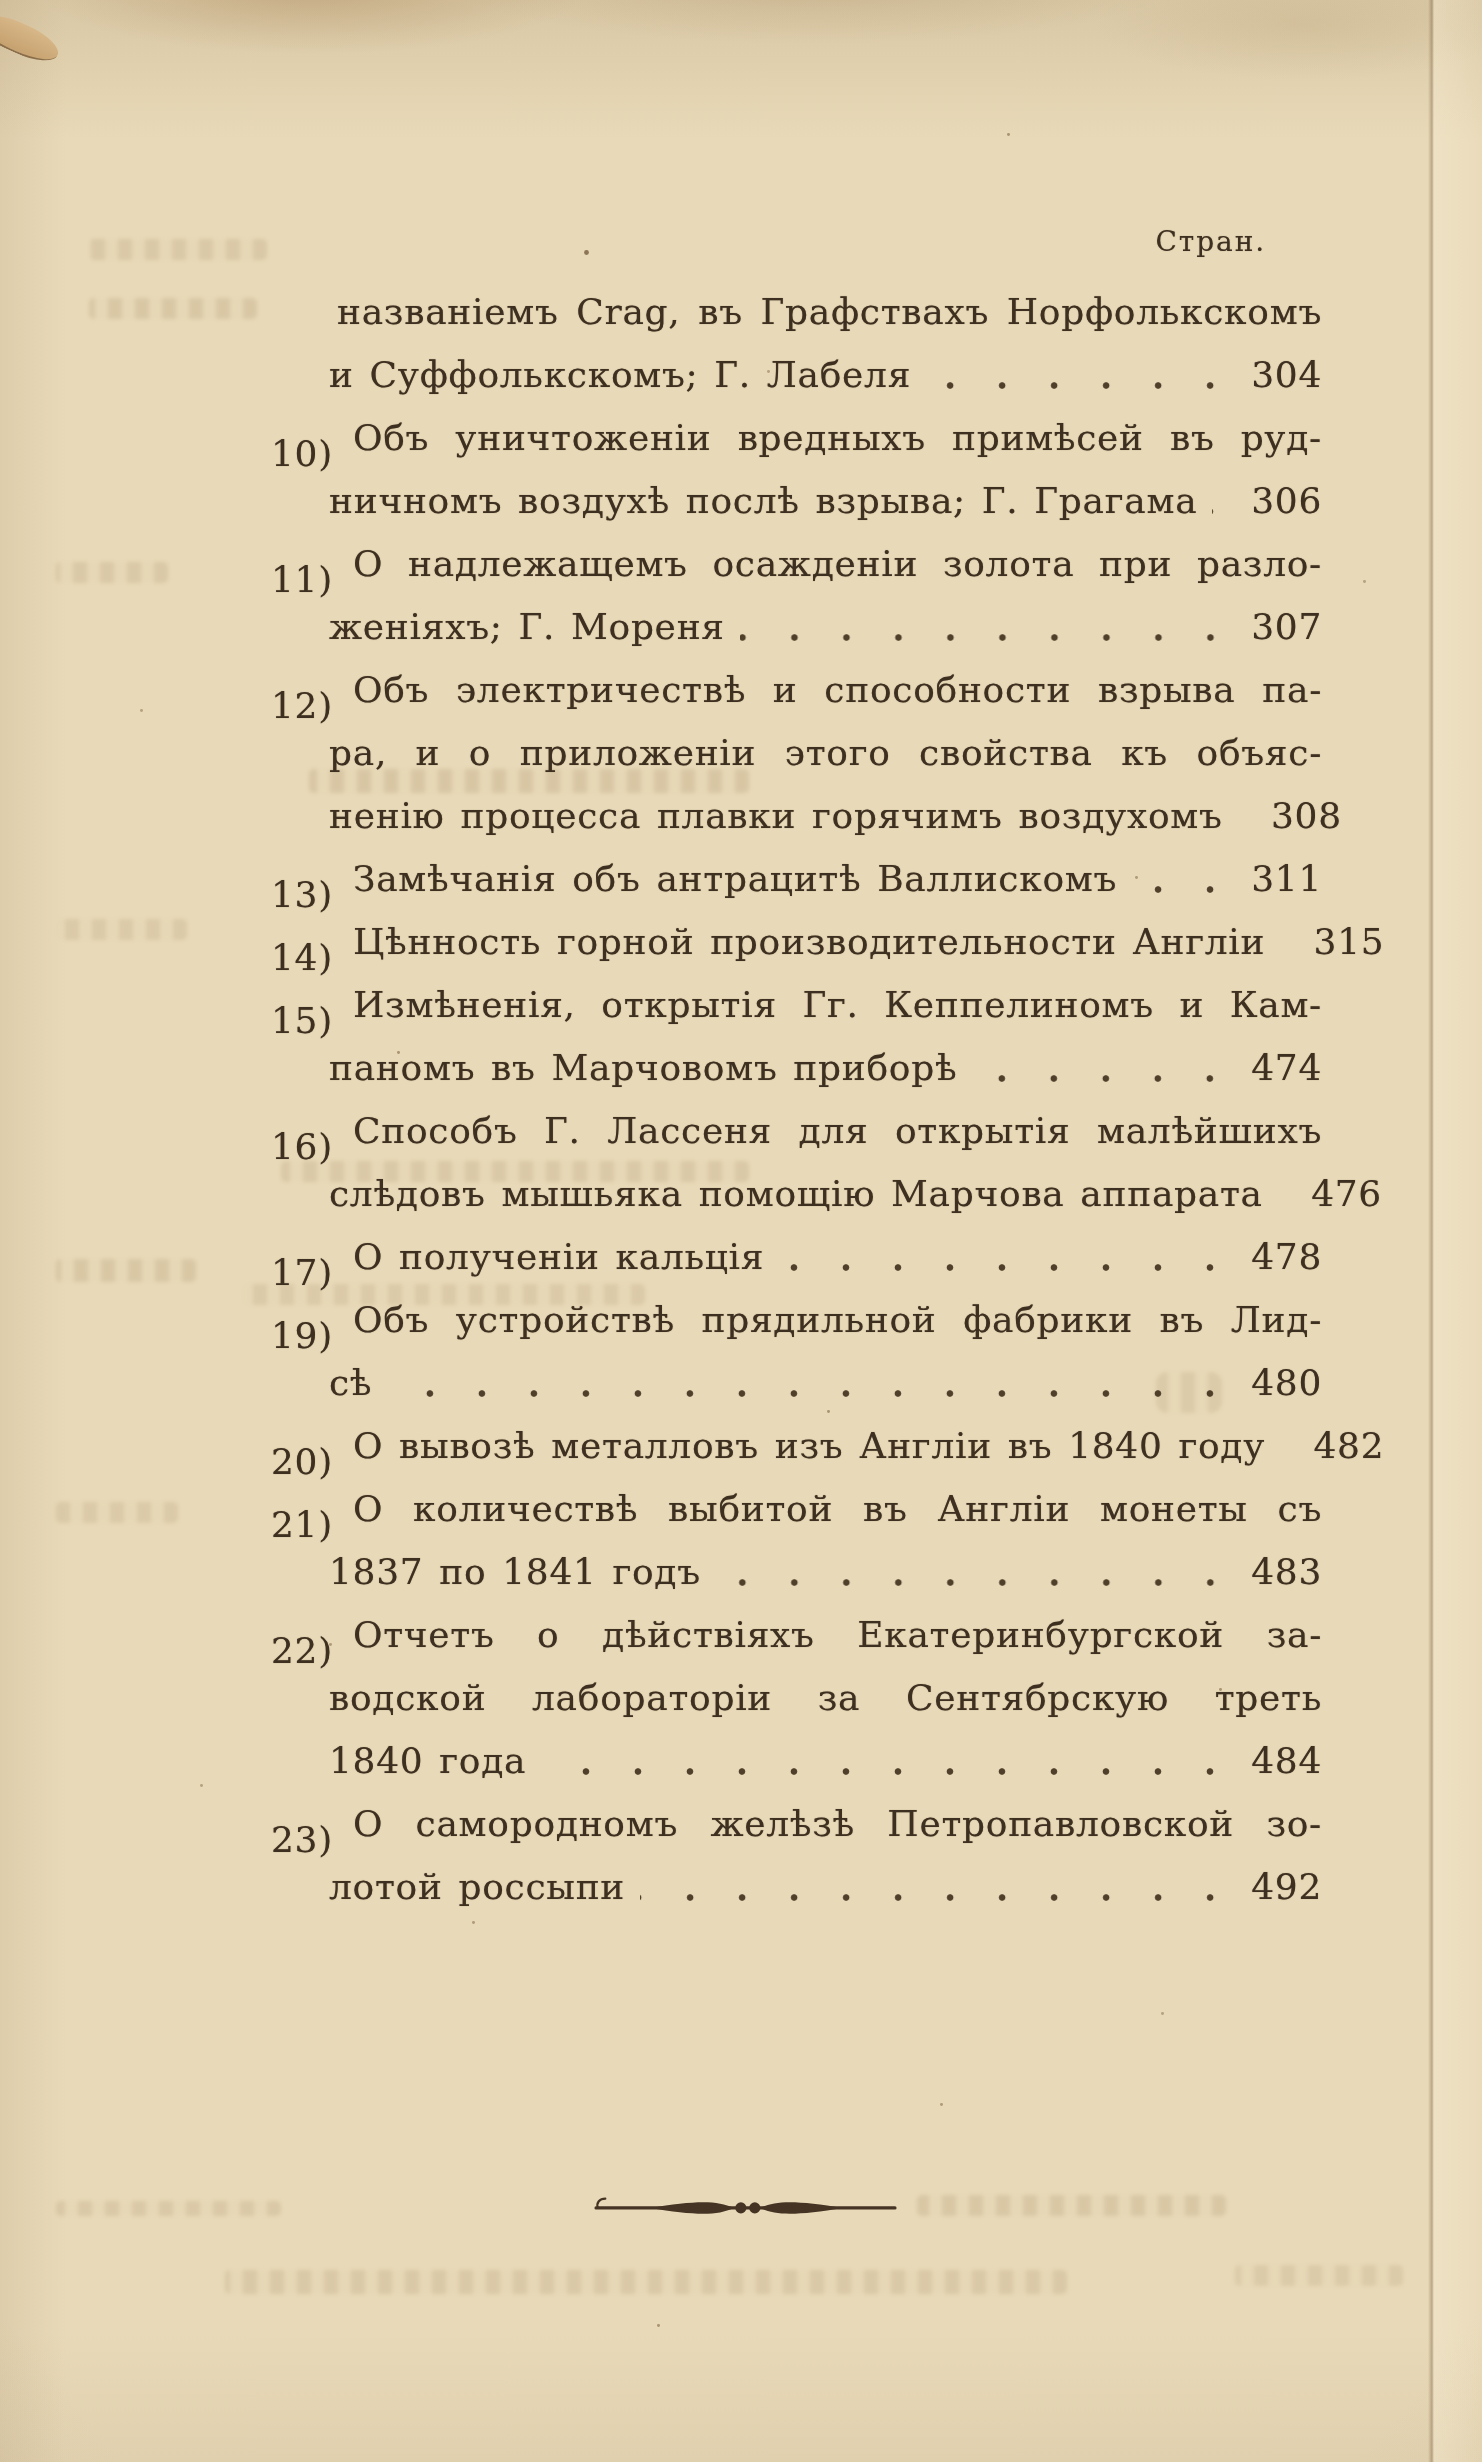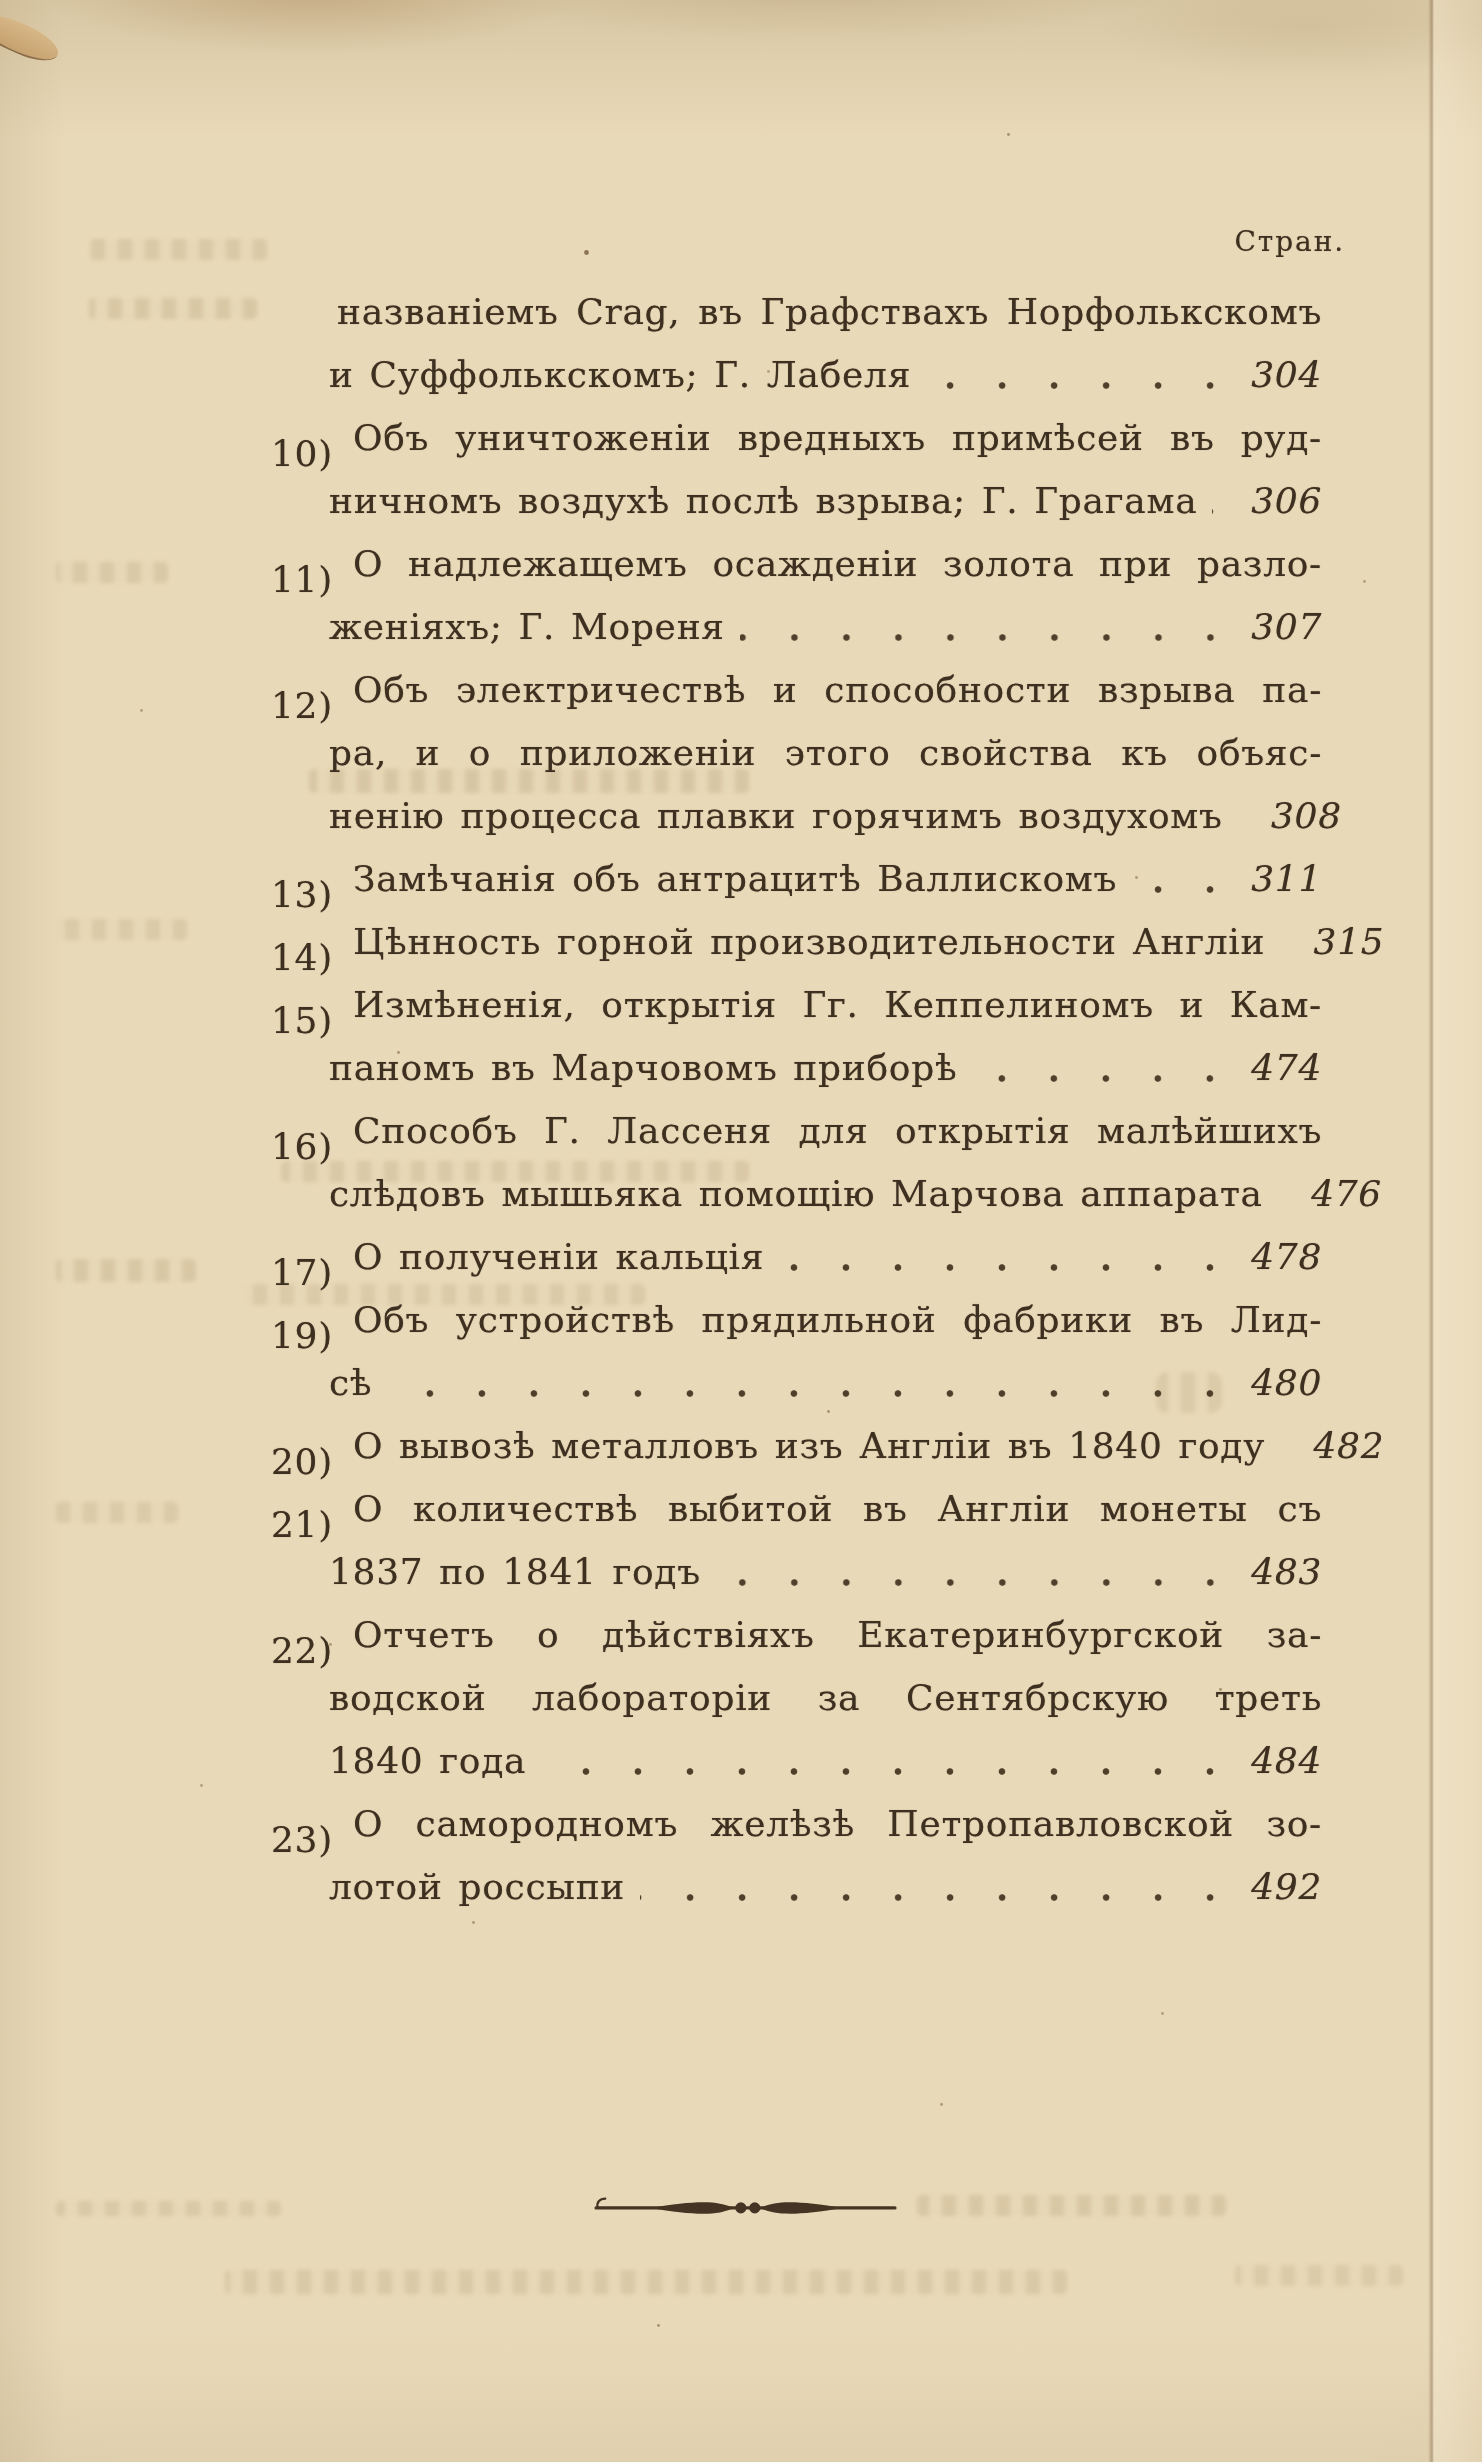--- a/index.html
+++ b/index.html
@@ -55,21 +55,21 @@
       767px 370px 0 0 rgba(110,80,45,.4);
   }
   
   .bleed{
     position:absolute;height:20.6px;border-radius:4.7px;
     background:repeating-linear-gradient(90deg, rgba(148,118,76,.55) 0 14px, rgba(148,118,76,.06) 14px 27px);
     filter:blur(2.2px);opacity:.38;transform:scaleX(-1);pointer-events:none;
   }
   
   .header{
-    position:absolute;top:225px;left:1086px;width:259px;text-align:right;
+    position:absolute;top:225px;left:1007px;width:259px;text-align:right;
     font-size:28px;letter-spacing:1.9px;color:var(--ink);
     text-shadow:0 0 0.9px rgba(62,48,30,.5);
   }
   
   .toc{
     position:absolute;left:271px;top:285px;width:1051px;color:var(--ink);
     font-size:36px;letter-spacing:0.7px;word-spacing:3.7px;
     text-shadow:0 0 0.9px rgba(62,48,30,.55);
   }
   .row{display:flex;height:63px;line-height:54px;white-space:nowrap;}
@@ -78,21 +78,21 @@
   .row.cont{padding-left:58px;}
   .txt{flex:none;}
   .txt.just{flex:1;white-space:normal;text-align:justify;text-align-last:justify;text-justify:inter-word;}
   .leader{
     flex:1;min-width:24px;margin:0 9.4px 0 15px;
     background-image:radial-gradient(circle, rgba(62,47,28,.9) 2.9px, rgba(62,47,28,0) 3.7px);
     background-size:52px 11.2px;background-repeat:repeat-x;
     background-position:right 5.6px top 32px;
   }
   .leader.blank{background:none;}
-  .pg{flex:none;min-width:66px;text-align:right;font-style:italic;}
+  .pg{flex:none;min-width:66px;text-align:right;}
   
   .divider{position:absolute;left:591px;top:2194px;width:309px;height:26px;}
 </style>
 </head>
 <body>
 
 <div class="texture"></div>
 <div class="corner-curl"></div>
 <div class="flecks"></div>
 

